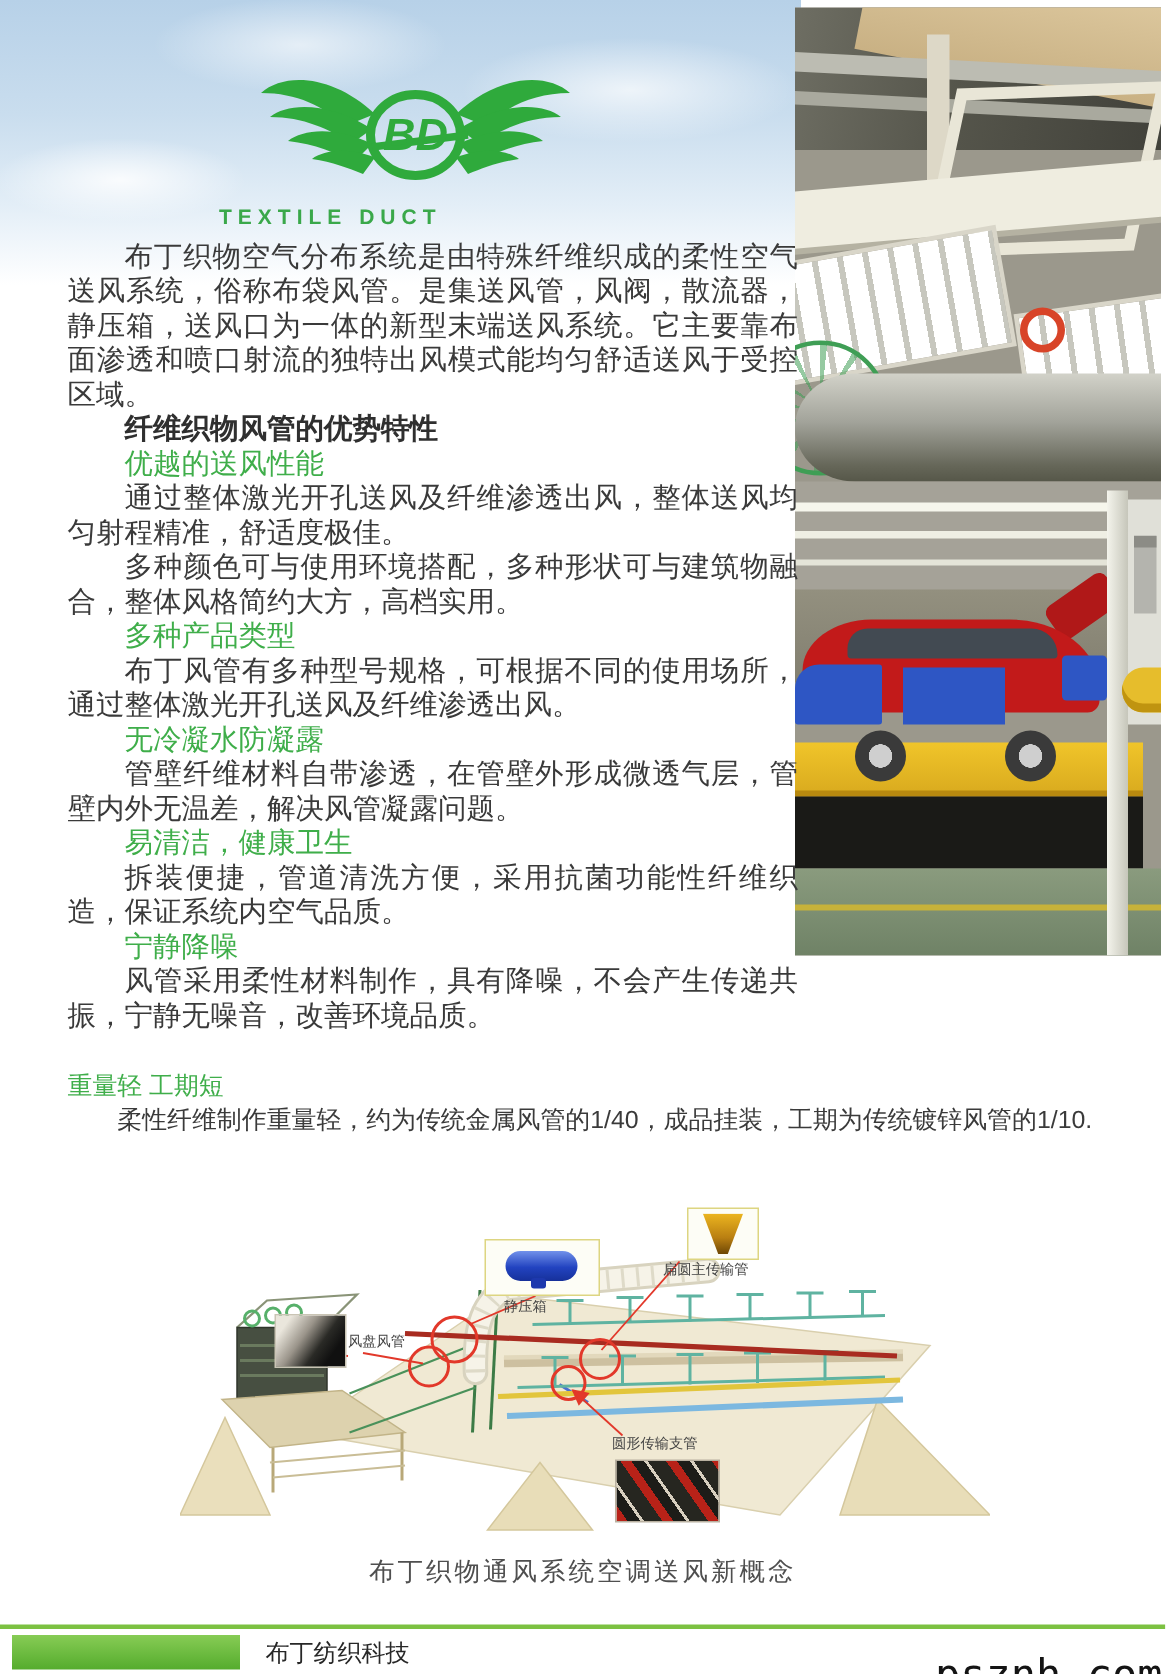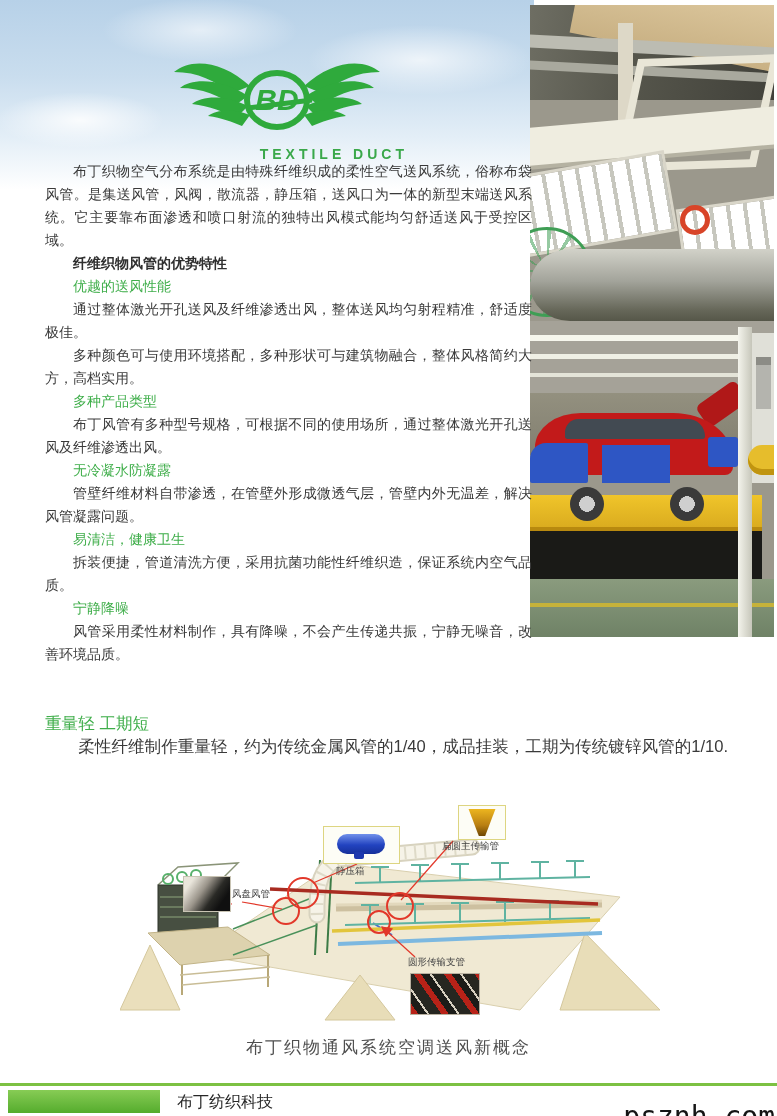--- a/index.html
+++ b/index.html
@@ -8,26 +8,26 @@
 
   
   .sky{position:absolute;left:0;top:0;width:534px;height:190px;
     background:
       radial-gradient(120px 40px at 80px 120px, rgba(255,255,255,.85) 0%, rgba(255,255,255,0) 70%),
       radial-gradient(160px 50px at 420px 60px, rgba(255,255,255,.7) 0%, rgba(255,255,255,0) 70%),
       radial-gradient(140px 45px at 200px 30px, rgba(255,255,255,.6) 0%, rgba(255,255,255,0) 70%),
       linear-gradient(180deg,#b7d1e8 0%,#c9ddee 40%,#e3eef7 72%,#ffffff 100%);}
 
   
-  .logo{position:absolute;left:146px;top:48px;width:262px;text-align:right;}
+  .logo{position:absolute;left:146px;top:38px;width:262px;text-align:left;}
   .logo svg{display:block;margin:0 auto;}
   .logo-sub{margin-top:2px;color:#3aa84a;font-size:14px;font-weight:bold;letter-spacing:4px;}
 
   
-  .content{position:absolute;left:45px;top:160px;width:487px;font-size:14px;
+  .content{position:absolute;left:45px;top:160px;width:487px;font-size:19px;
     line-height:23px;color:#3a3a3a;text-align:justify;}
   .content p{margin:0;text-indent:2em;}
   .feat-title{margin:0;text-indent:0;font-weight:bold;color:#2f2f2f;}
   .g-head{margin:3px 0 0 0;color:#3fae4a;}
   .wide{position:absolute;left:45px;top:712px;width:722px;font-size:16.6px;
     line-height:23px;color:#3a3a3a;text-align:justify;}
   .wide p{margin:0;text-indent:2em;}
   .wide .g-head{text-indent:0;}
 
   

